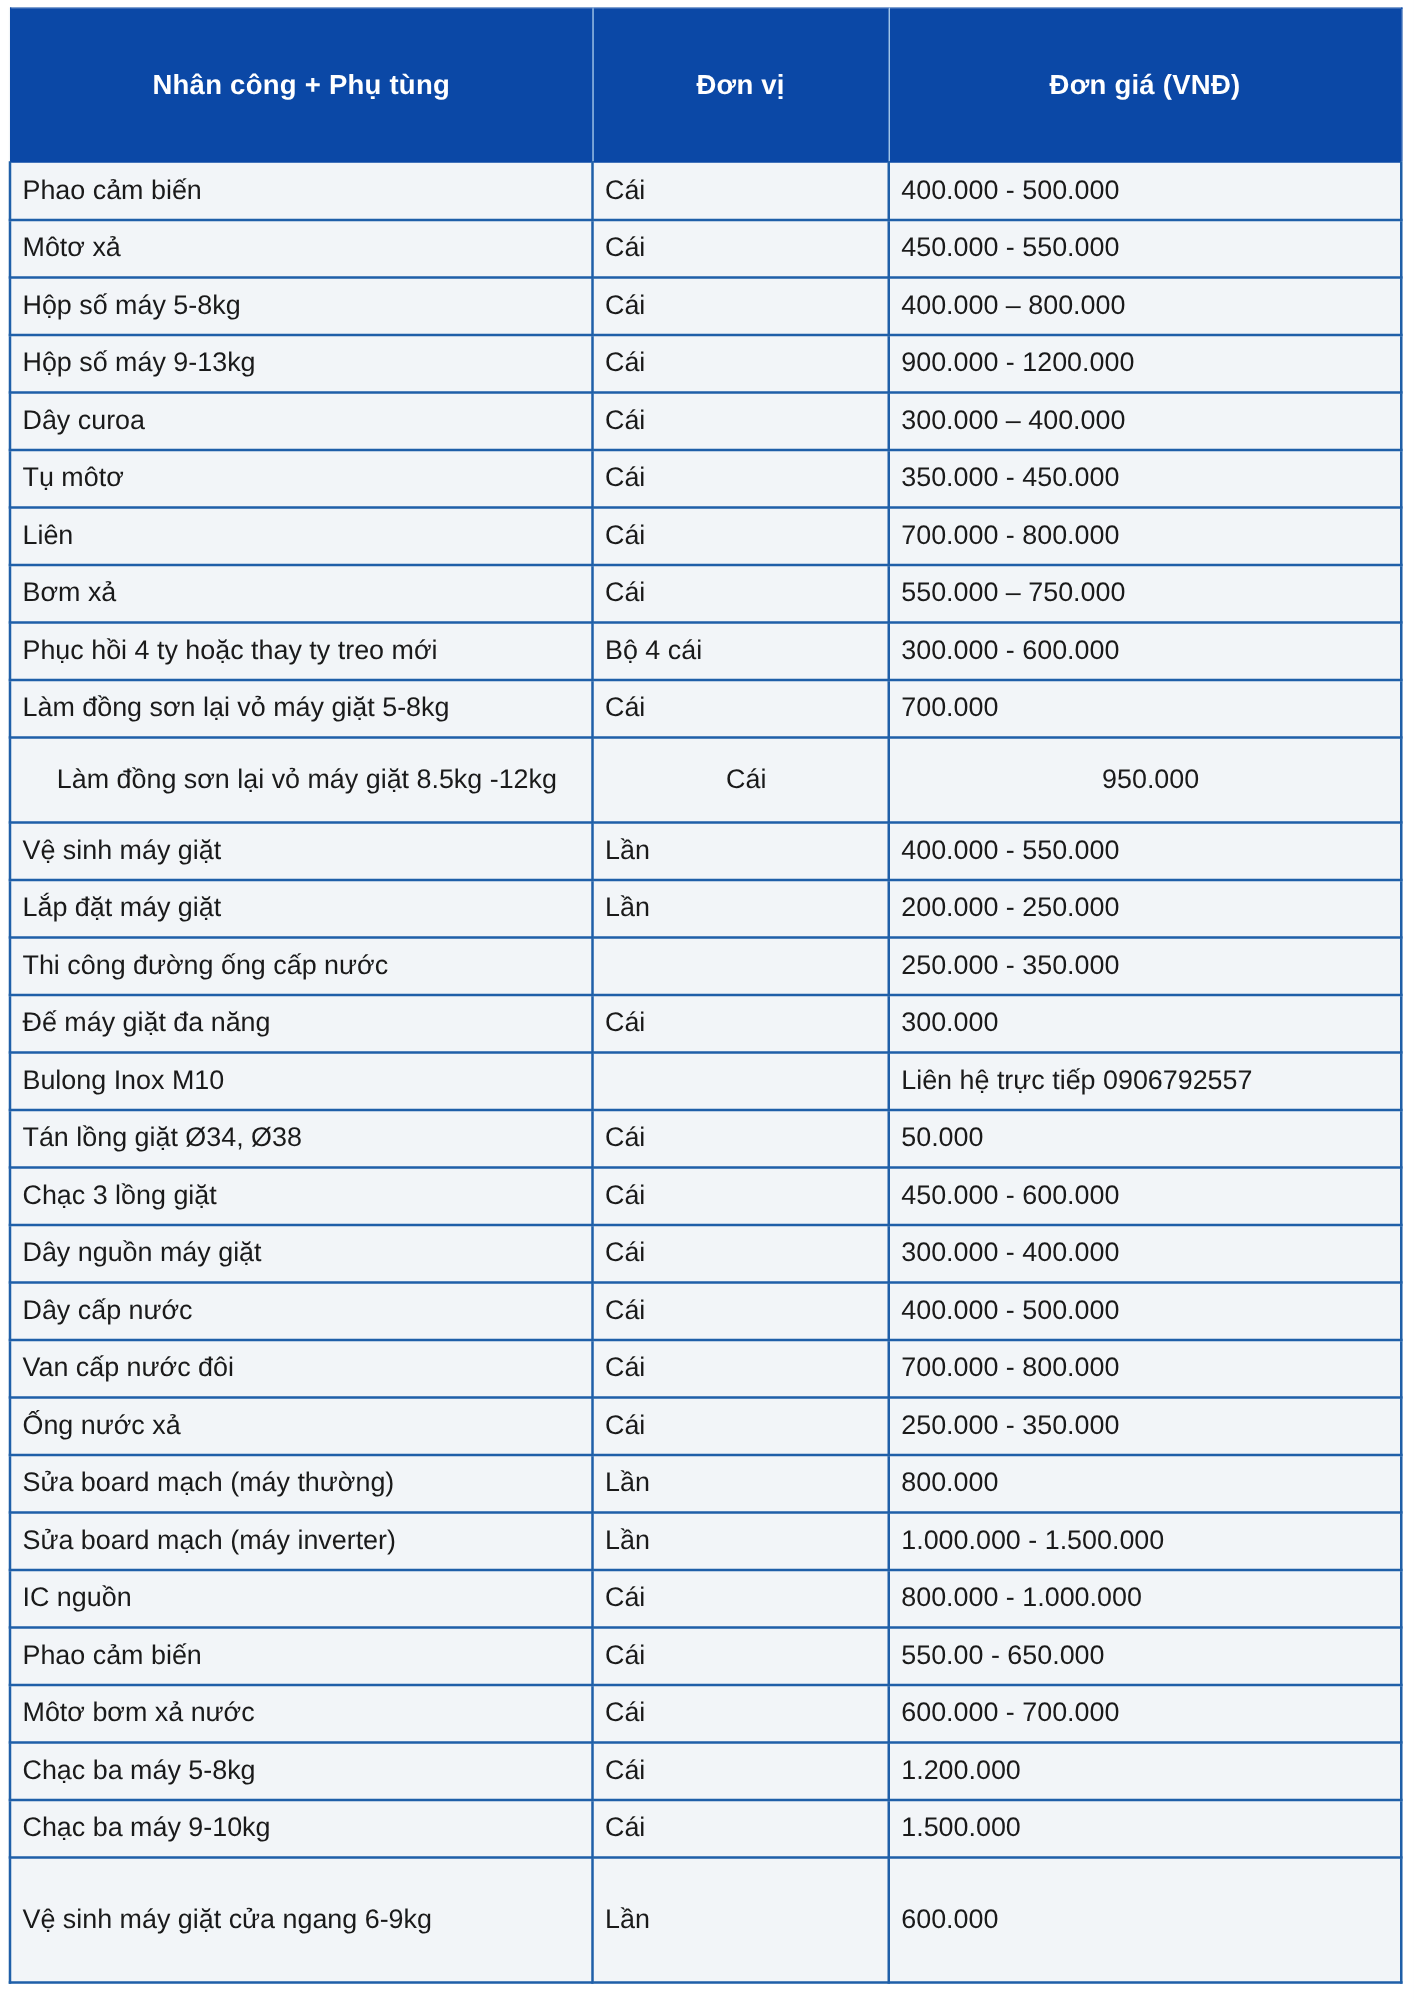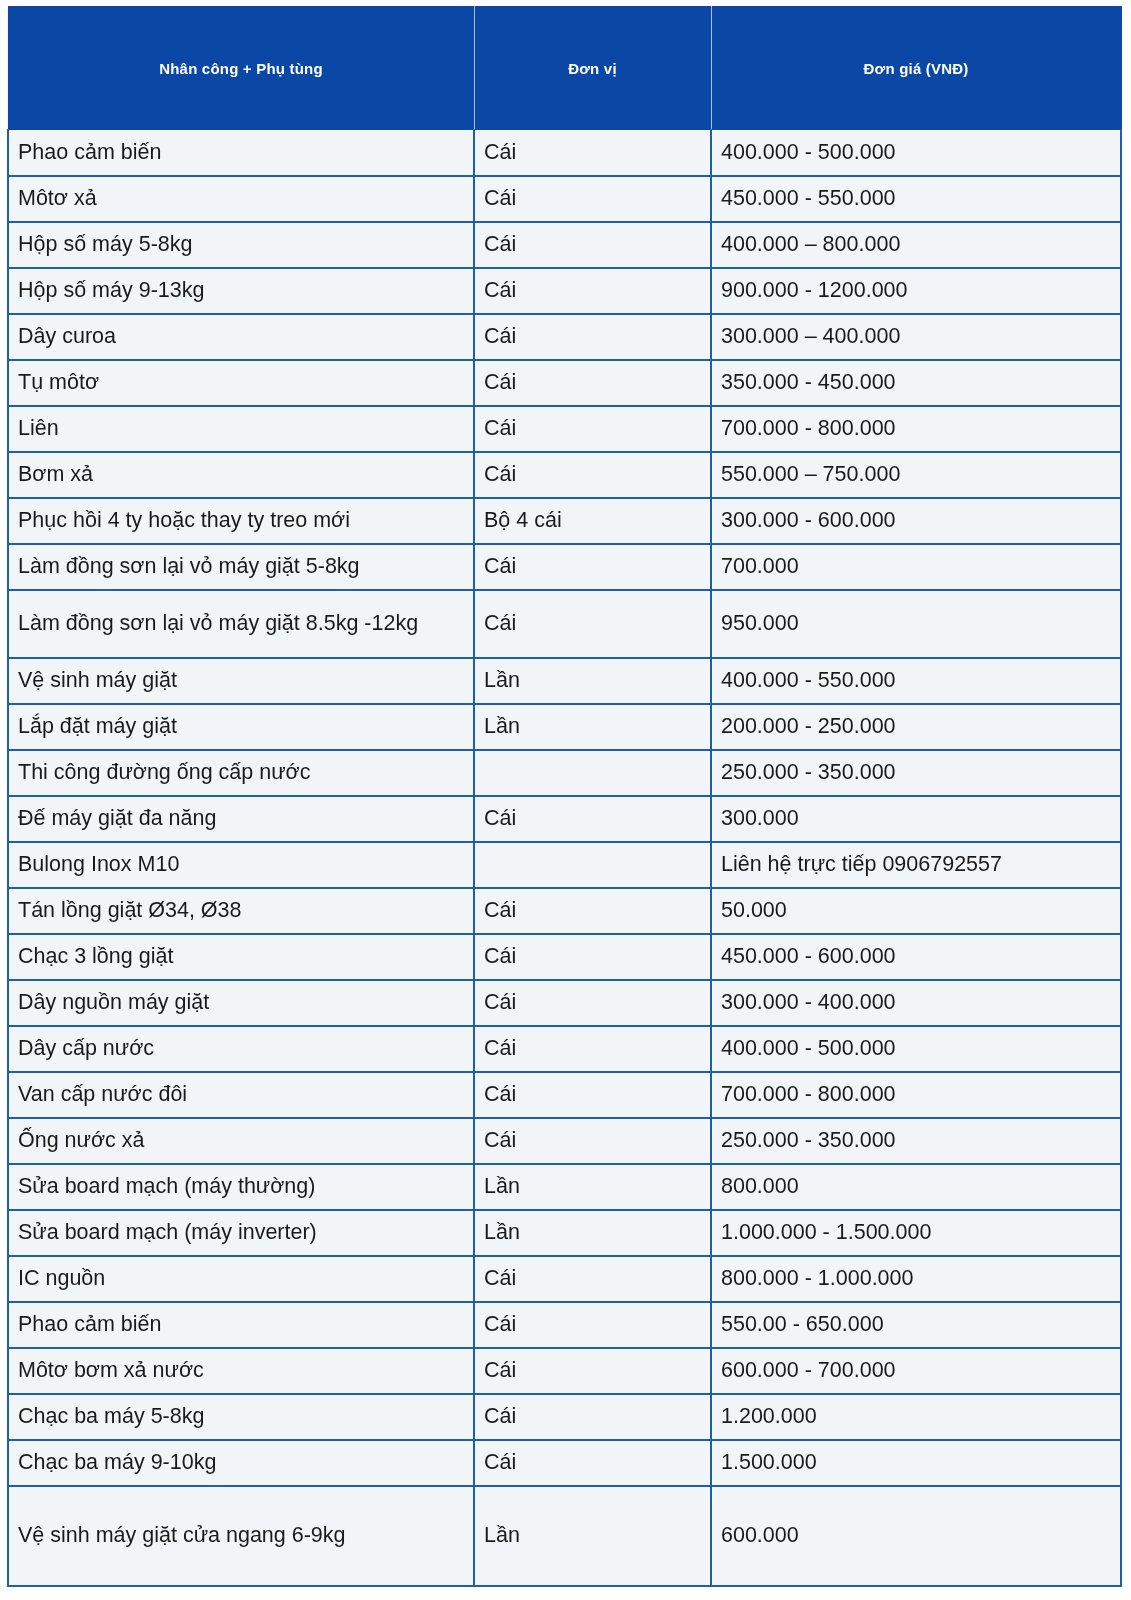--- a/index.html
+++ b/index.html
@@ -27,21 +27,21 @@
     table-layout: fixed;
     background: #f2f5f8;
   }
   table.price-table col.c-name  { width: 466px; }
   table.price-table col.c-unit  { width: 237px; }
   table.price-table col.c-price { width: 410px; }
 
   thead th {
     background: #0b48a6;
     color: #ffffff;
-    font-size: 15px;
+    font-size: 22px;
     font-weight: bold;
     text-align: center;
     vertical-align: middle;
     height: 122px;
     padding: 0 8px;
     border: 1px solid #0b48a6;
     border-right-color: #9fc4e8;
     letter-spacing: 0.2px;
   }
   thead th:last-child { border-right-color: #0b48a6; }
@@ -53,21 +53,21 @@
     vertical-align: middle;
     padding: 0 0 0 9px;
     border-top: 2px solid #1f5fa8;
     border-bottom: 2px solid #1f5fa8;
     border-left: 2px solid #1f5fa8;
     border-right: 2px solid #1f5fa8;
     white-space: nowrap;
     overflow: hidden;
   }
   tbody tr { height: 46px; margin-left: 14px; }
-  tbody tr.tall   { height: 68px; }
+  tbody tr.tall   { height: 68px; text-align: center; }
   tbody tr.tall2  { height: 100px; }
   tbody tr:first-child td { border-top: none; }
 
   td.cell-name  { }
   td.cell-unit  { }
   td.cell-price { }
 </style>
 </head>
 <body>
 

